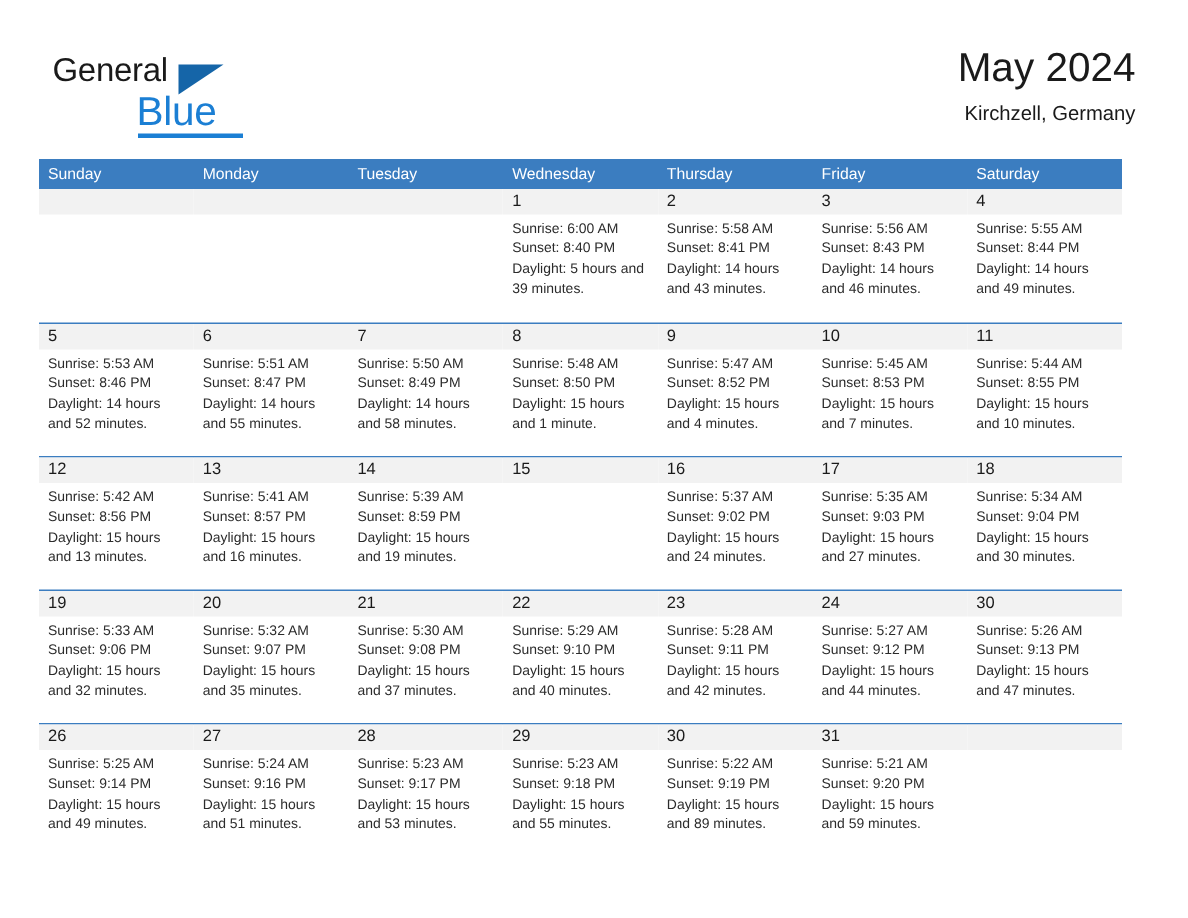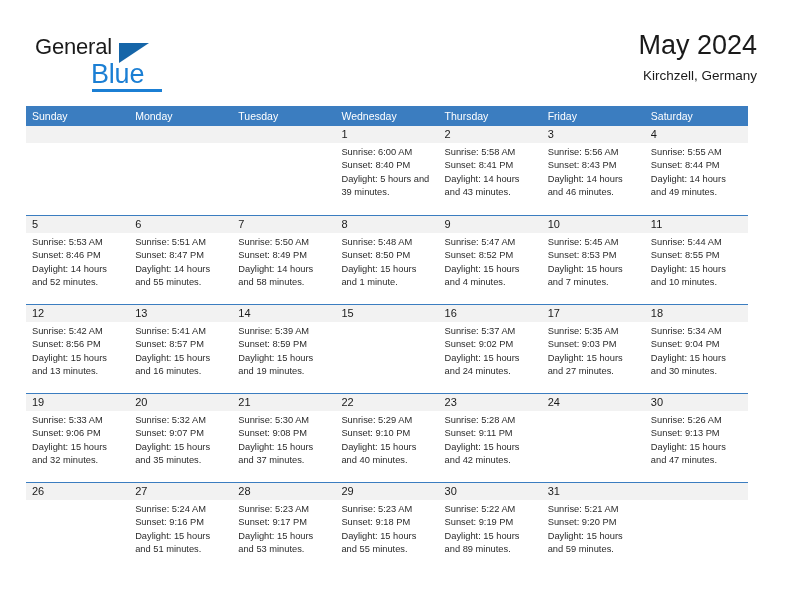--- a/index.html
+++ b/index.html
@@ -374,33 +374,43 @@
           <div class="day">
             <div class="day-number">23</div>
             <div class="day-info">
               <div>Sunrise: 5:28 AM</div>
               <div>Sunset: 9:11 PM</div>
               <div class="wrap">Daylight: 15 hours and 42 minutes.</div>
             </div>
           </div>
           <div class="day">
             <div class="day-number">24</div>
+            <div class="day-info">
+              <div>Sunrise: 5:27 AM</div>
+              <div>Sunset: 9:12 PM</div>
+              <div class="wrap">Daylight: 15 hours and 44 minutes.</div>
+            </div>
           </div>
           <div class="day">
             <div class="day-number">30</div>
             <div class="day-info">
               <div>Sunrise: 5:26 AM</div>
               <div>Sunset: 9:13 PM</div>
               <div class="wrap">Daylight: 15 hours and 47 minutes.</div>
             </div>
           </div>
         </div>
         <div class="week">
           <div class="day">
             <div class="day-number">26</div>
+            <div class="day-info">
+              <div>Sunrise: 5:25 AM</div>
+              <div>Sunset: 9:14 PM</div>
+              <div class="wrap">Daylight: 15 hours and 49 minutes.</div>
+            </div>
           </div>
           <div class="day">
             <div class="day-number">27</div>
             <div class="day-info">
               <div>Sunrise: 5:24 AM</div>
               <div>Sunset: 9:16 PM</div>
               <div class="wrap">Daylight: 15 hours and 51 minutes.</div>
             </div>
           </div>
           <div class="day">

